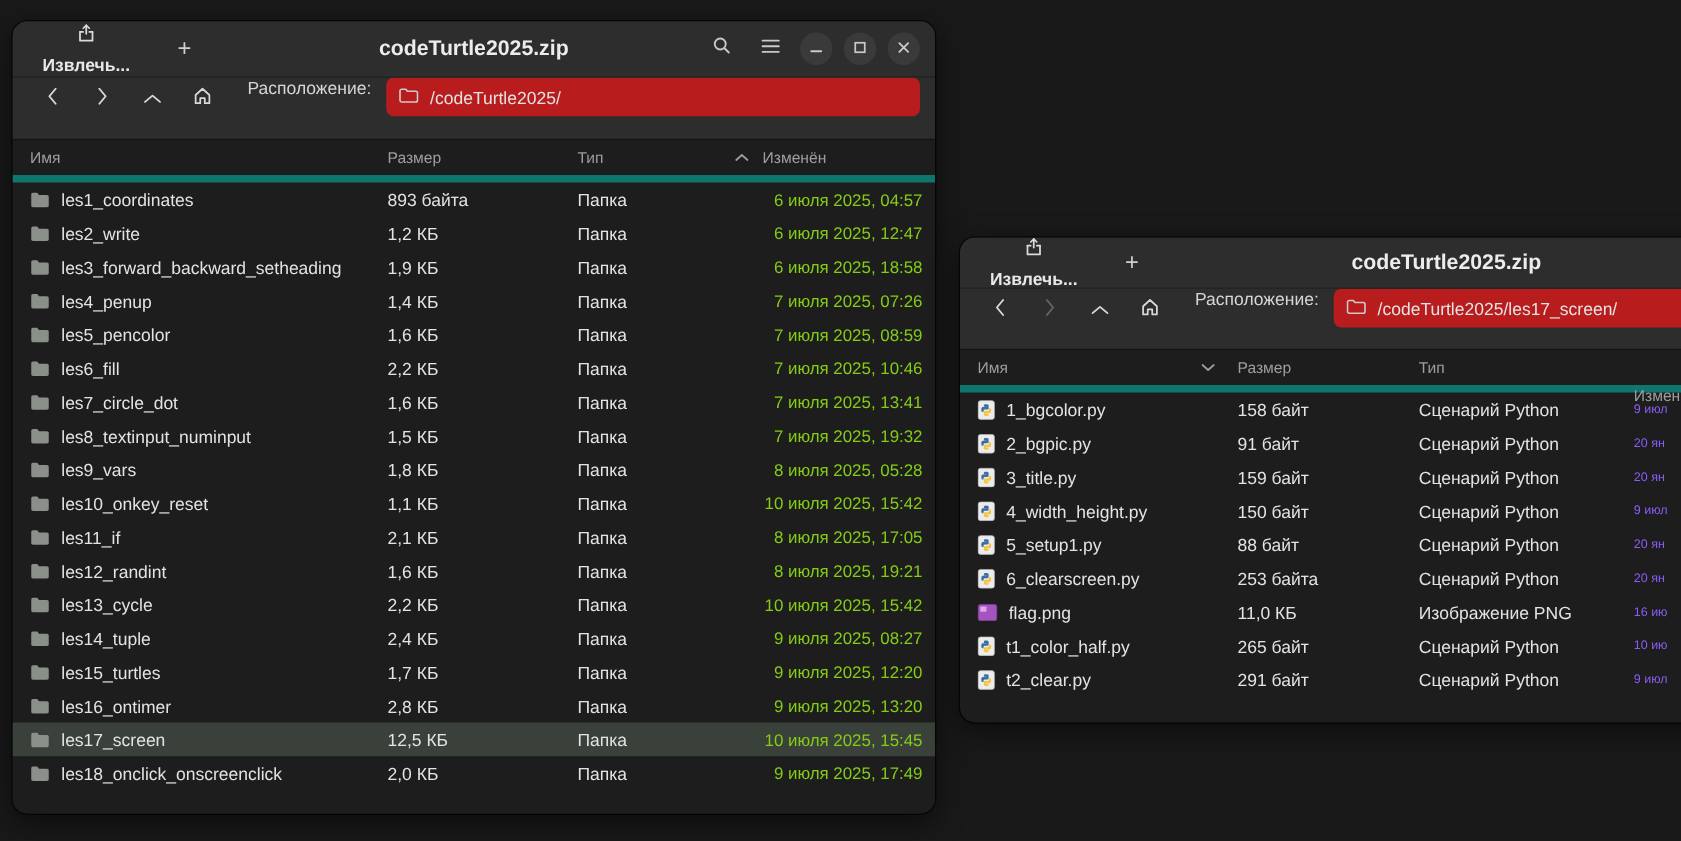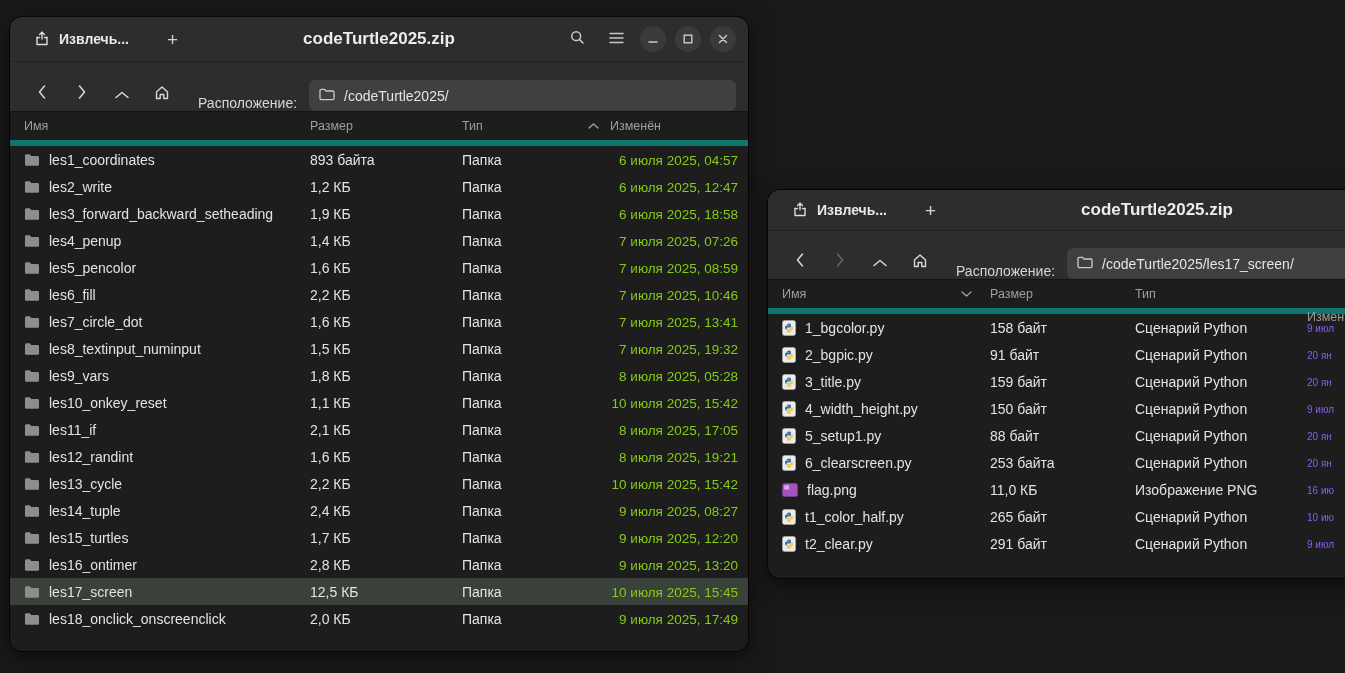--- a/index.html
+++ b/index.html
@@ -14,36 +14,36 @@
     box-shadow:0 6px 22px rgba(0,0,0,.55),0 0 0 1px rgba(0,0,0,.65);
   }
   #left-window{left:10px;top:17px;width:738px;height:634px;}
   #right-window{left:768px;top:190px;width:620px;height:388px;border-radius:12px 0 0 12px;}
 
   
   .titlebar{position:relative;background:#2d2d2d;display:flex;align-items:center;border-bottom:1px solid #232323;}
   #left-window .titlebar{height:44px;}
   #right-window .titlebar{height:40px;}
   .headerbar-left{display:flex;align-items:center;margin-left:16px;gap:0;}
-  .extract-btn{display:flex;align-items:center;gap:9px;color:#e8e8e8;font-size:14px;font-weight:600;padding:6px 8px;border-radius:6px;}
+  .extract-btn{display:flex;align-items:center;gap:9px;color:#e8e8e8;font-size:14px;font-weight:600;padding:6px 8px;border-radius:6px;flex-direction:column;}
   .plus-btn{color:#cfcfcf;font-size:19px;font-weight:400;padding:4px 12px;margin-left:18px;border-radius:6px;line-height:1;}
   .window-title{position:absolute;left:50%;transform:translateX(-50%);color:#ececec;font-size:17px;font-weight:700;white-space:nowrap;}
   #right-window .window-title{left:389px;}
   .titlebar-right{margin-left:auto;display:flex;align-items:center;gap:9px;margin-right:12px;}
   .flat-btn{width:30px;height:30px;display:flex;align-items:center;justify-content:center;color:#cccccc;border-radius:6px;}
   .circle-btn{width:26px;height:26px;border-radius:50%;background:#3a3a3a;display:flex;align-items:center;justify-content:center;color:#c9c9c9;}
 
   
-  .toolbar{background:#2d2d2d;display:flex;align-items:flex-end;border-bottom:1px solid #141414;padding:0 12px;}
+  .toolbar{background:#2d2d2d;display:flex;align-items:flex-start;border-bottom:1px solid #141414;padding:0 12px;}
   #left-window .toolbar{height:49px;}
   #right-window .toolbar{height:48px;padding-right:0;}
   .nav-btn{width:40px;height:34px;display:flex;align-items:center;justify-content:center;color:#d8d8d8;border-radius:6px;flex:0 0 auto;}
   .nav-btn.disabled{opacity:.32;}
   .loc-label{color:#d6d6d6;font-size:14px;margin:0 12px 0 16px;white-space:nowrap;}
-  .loc-input{flex:1;height:31px;background:#404040;border-radius:6px;display:flex;align-items:center;gap:9px;padding:0 10px;color:#e4e4e4;font-size:14px;min-width:0;white-space:nowrap;}
+  .loc-input{flex:1;height:31px;background:#b91c1c;border-radius:6px;display:flex;align-items:center;gap:9px;padding:0 10px;color:#e4e4e4;font-size:14px;min-width:0;white-space:nowrap;}
   #right-window .loc-input{border-radius:6px 0 0 6px;}
 
   
   .list-header{position:relative;color:#9e9e9e;font-size:12.5px;border-bottom:6px solid #0f766e;}
   #left-window .list-header{height:28px;}
   #right-window .list-header{height:28px;}
   .col{position:absolute;top:50%;transform:translateY(-50%);white-space:nowrap;}
   .sort-chevron{position:absolute;top:50%;transform:translateY(-50%);display:flex;}
   .rows{position:relative;}
   .row{height:27px;position:relative;color:#e3e3e3;font-size:14px;}

